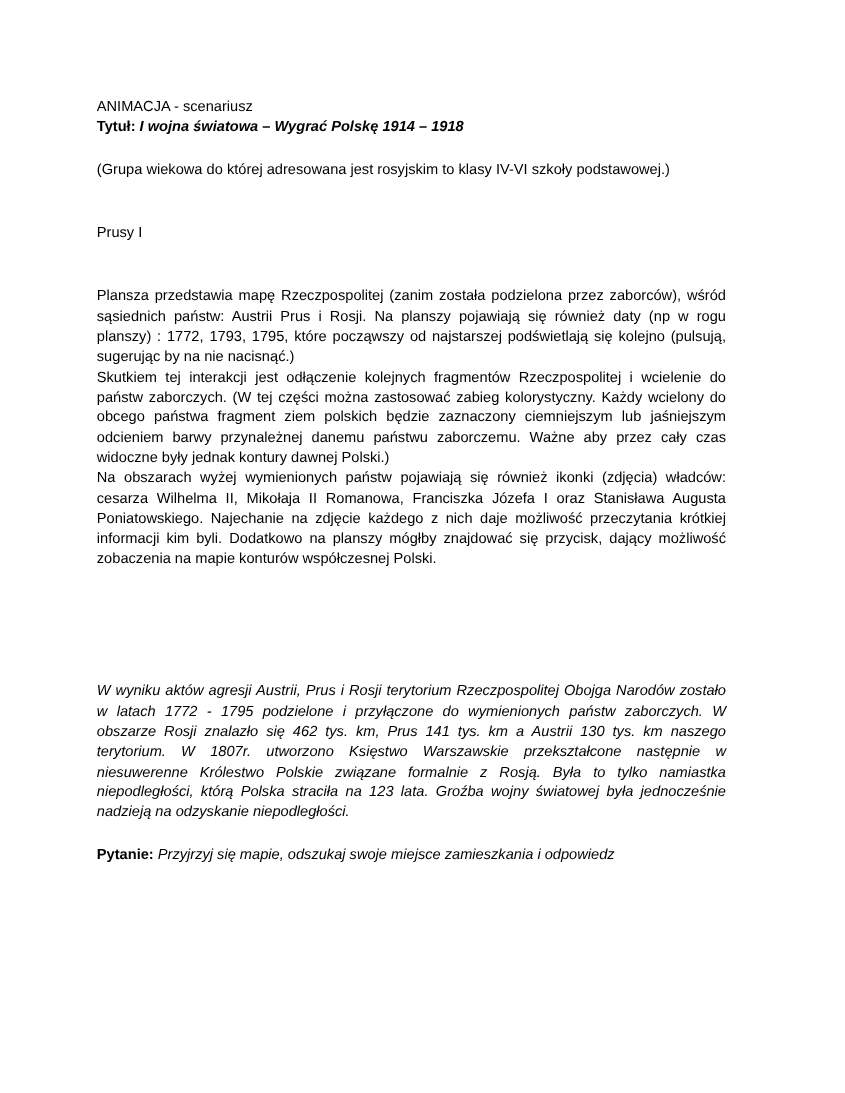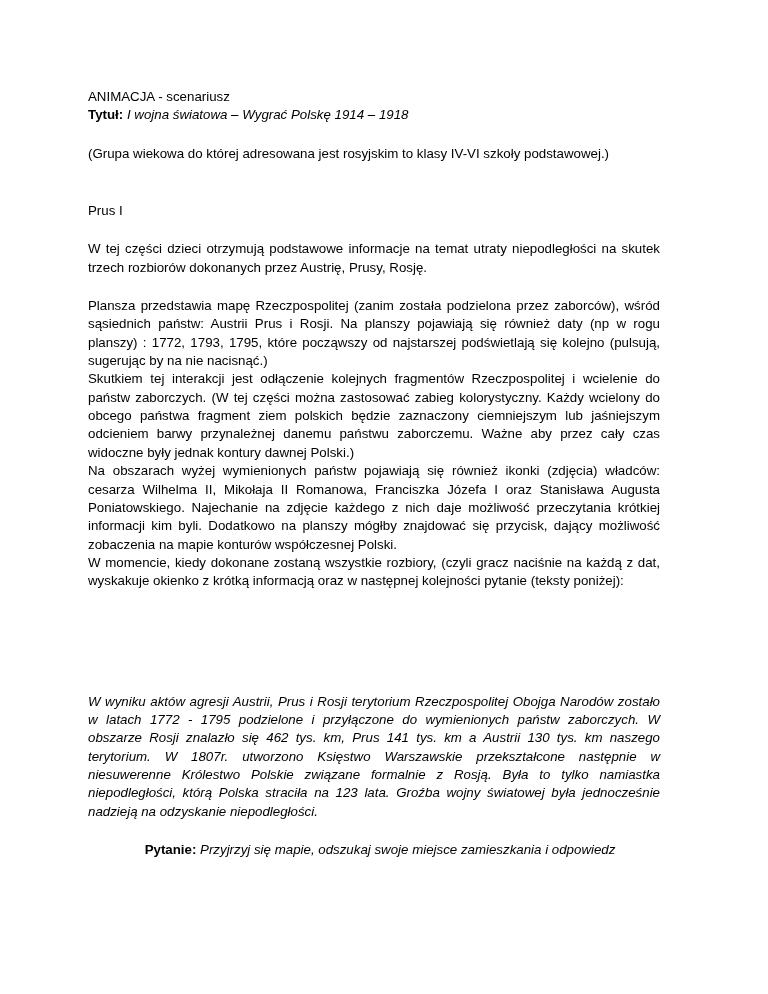--- a/index.html
+++ b/index.html
@@ -30,31 +30,30 @@
     margin: 0;
   }
   .para {
     text-align: justify;
     margin: 0;
   }
   .spacer-sm { height: 13px; }
   .spacer-md { height: 20px; }
   .spacer-lg { height: 26px; }
   .bold { font-weight: bold; }
-  .bolditalic { font-weight: normal; font-style: italic; }
+  .bolditalic { font-weight: bold; font-style: italic; }
   .italic { font-style: italic; }
   .nowrapline { text-align: left; }
   .block-italic {
     font-style: italic;
     text-align: justify;
     margin-top: 43px;
   }
   .question {
-    text-align: center;
-    margin-left: 12px;
+    text-align: left;
   }
 </style>
 </head>
 <body>
 
 <div class="page">
   <div class="doc">
 
     <p class="nowrapline">
       <span>ANIMACJA  - scenariusz</span>
@@ -63,32 +62,30 @@
       <span class="bold">Tytuł: </span><span class="bolditalic">I wojna światowa – Wygrać Polskę 1914 – 1918</span>
     </p>
 
     <div class="spacer-md"></div>
 
     <p class="para">(Grupa wiekowa do której adresowana jest rosyjskim to klasy IV-VI szkoły podstawowej.)</p>
 
     <div class="spacer-lg"></div>
     <div class="spacer-sm"></div>
 
-    <p class="nowrapline">Prus I</p>
+    <p class="nowrapline">Prusy I</p>
 
     <div class="spacer-md"></div>
 
-    <p class="para">W tej części dzieci otrzymują podstawowe informacje na temat utraty niepodległości na skutek trzech rozbiorów dokonanych przez Austrię, Prusy, Rosję.</p>
 
     <div class="spacer-md"></div>
 
     <p class="para">Plansza przedstawia mapę Rzeczpospolitej   (zanim została podzielona przez zaborców), wśród sąsiednich państw: Austrii Prus i Rosji. Na planszy pojawiają się również daty (np w rogu planszy) : 1772, 1793, 1795, które począwszy od najstarszej podświetlają się kolejno (pulsują, sugerując by na nie nacisnąć.)</p>
     <p class="para">Skutkiem tej interakcji jest odłączenie kolejnych fragmentów Rzeczpospolitej i wcielenie do państw zaborczych. (W tej części można zastosować zabieg kolorystyczny. Każdy wcielony do obcego państwa fragment ziem polskich będzie zaznaczony ciemniejszym lub jaśniejszym odcieniem barwy przynależnej danemu państwu zaborczemu. Ważne aby przez cały czas widoczne były jednak kontury dawnej Polski.)</p>
     <p class="para">Na obszarach wyżej wymienionych państw pojawiają się również ikonki (zdjęcia) władców: cesarza Wilhelma II, Mikołaja II Romanowa, Franciszka Józefa I oraz Stanisława Augusta Poniatowskiego. Najechanie na zdjęcie każdego z nich daje możliwość przeczytania krótkiej informacji kim byli. Dodatkowo na planszy mógłby znajdować się przycisk, dający możliwość zobaczenia na mapie konturów współczesnej Polski.</p>
-    <p class="para">W  momencie, kiedy dokonane zostaną wszystkie rozbiory, (czyli gracz naciśnie na każdą z dat,  wyskakuje okienko z krótką informacją oraz w następnej kolejności pytanie (teksty poniżej):</p>
 
     <div class="spacer-lg"></div>
     <div class="spacer-sm"></div>
 
 
     <div class="spacer-md"></div>
 
     <p class="block-italic">W wyniku aktów agresji Austrii, Prus i Rosji terytorium Rzeczpospolitej Obojga Narodów zostało w latach 1772 - 1795 podzielone i przyłączone do wymienionych państw  zaborczych. W obszarze Rosji  znalazło się  462 tys. km,  Prus 141  tys. km a Austrii 130 tys. km naszego terytorium. W 1807r. utworzono Księstwo Warszawskie przekształcone następnie w niesuwerenne Królestwo Polskie związane formalnie z Rosją. Była to tylko namiastka niepodległości, którą Polska straciła na 123 lata. Groźba wojny światowej była jednocześnie nadzieją na odzyskanie niepodległości.</p>
 
     <div class="spacer-md"></div>

